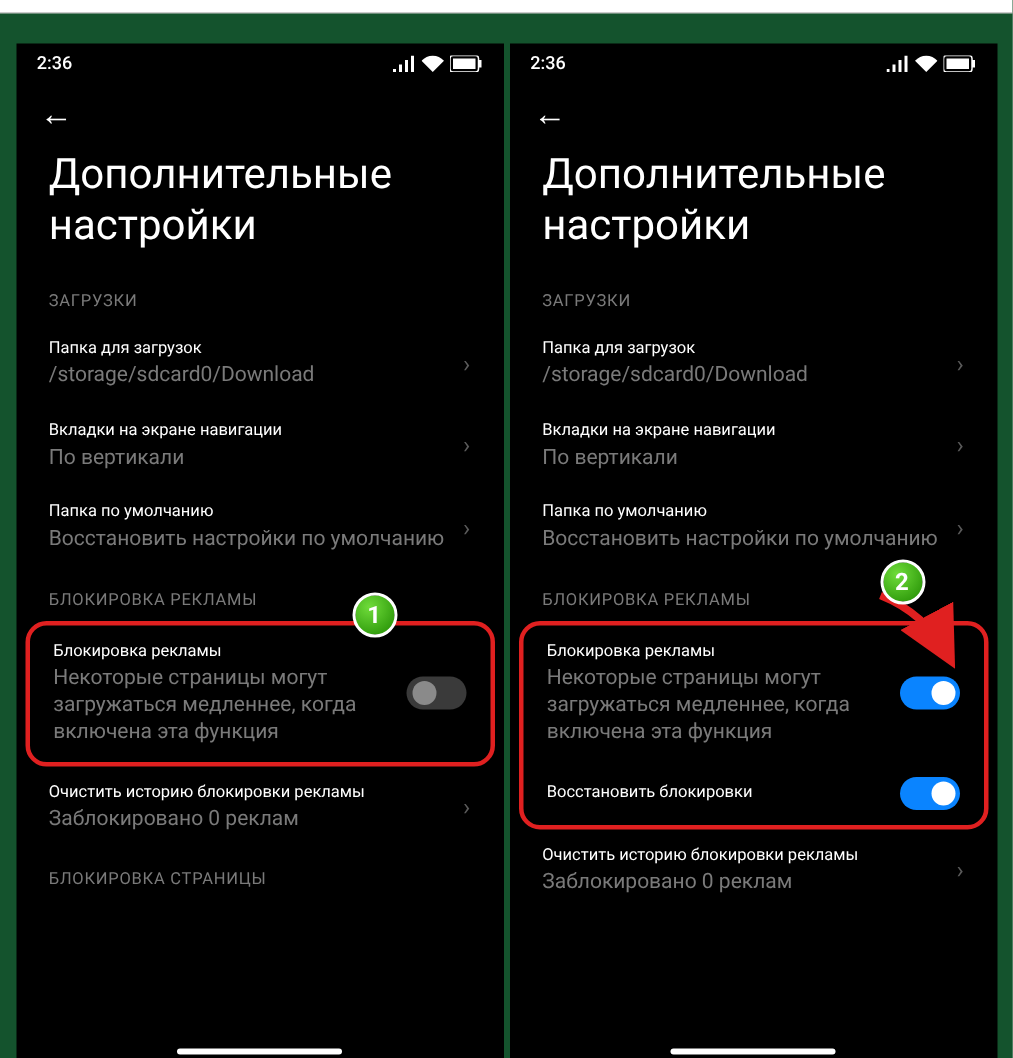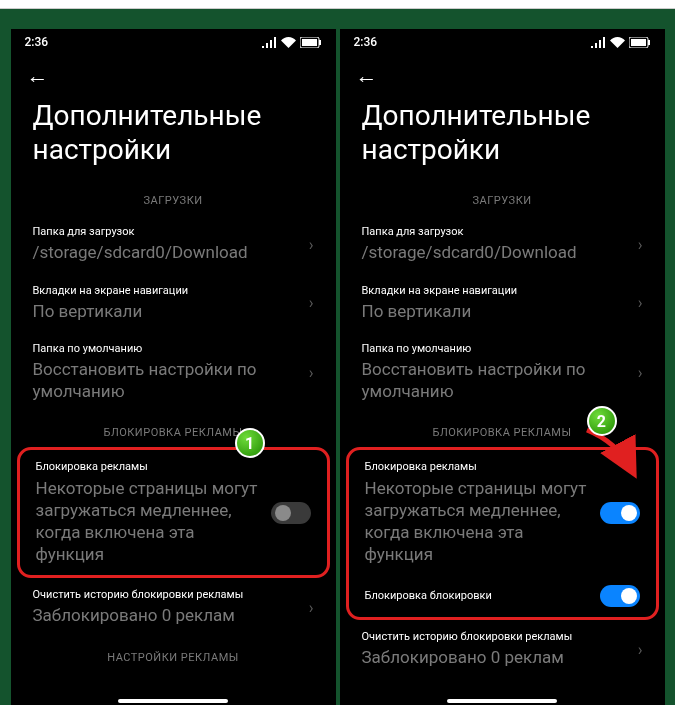--- a/index.html
+++ b/index.html
@@ -41,32 +41,31 @@
     font-size: 28px;
     font-weight: 400;
     line-height: 1.2;
     padding: 6px 22px 14px;
   }
   .section-header {
     font-size: 11px;
     color: #7a7a7a;
     letter-spacing: 0.5px;
     padding: 14px 22px 8px;
-    text-align: center;
   }
   .row {
     padding: 10px 22px;
     display: flex;
     align-items: center;
     justify-content: space-between;
     gap: 10px;
   }
   .row-text { flex: 1; min-width: 0; }
   .row-label { font-size: 11px; color: #fff; line-height: 1.3; }
-  .row-sub { font-size: 17px; color: #7a7a7a; line-height: 1.3; margin-top: 2px; }
+  .row-sub { font-size: 14px; color: #7a7a7a; line-height: 1.3; margin-top: 2px; }
   .chevron { color: #5a5a5a; font-size: 16px; flex-shrink: 0; }
   .toggle {
     width: 40px; height: 22px; border-radius: 11px;
     position: relative; flex-shrink: 0;
   }
   .toggle.off { background: #3a3a3a; }
   .toggle.on  { background: #0a84ff; }
   .toggle::after {
     content: ""; position: absolute; top: 3px; width: 16px; height: 16px;
     border-radius: 50%; background: #fff;
@@ -162,21 +161,21 @@
     </div>
 
     <div class="row">
       <div class="row-text">
         <div class="row-label">Очистить историю блокировки рекламы</div>
         <div class="row-sub">Заблокировано 0 реклам</div>
       </div>
       <span class="chevron">›</span>
     </div>
 
-    <div class="section-header">НАСТРОЙКИ РЕКЛАМЫ</div>
+    <div class="section-header">БЛОКИРОВКА СТРАНИЦЫ</div>
 
     <div class="home-bar"></div>
   </div>
 
   <div class="phone">
     <div class="status-bar">
       <span>2:36</span>
       <span class="status-icons">
         <svg width="15" height="11" viewBox="0 0 15 11">
             <path fill="#fff" d="M0 9h2v2H0zM4 6h2v5H4zM8 3h2v8H8zM12 0h2v11h-2z"></path>
@@ -238,21 +237,21 @@
     <div class="highlight-box">
       <div class="row">
         <div class="row-text">
           <div class="row-label">Блокировка рекламы</div>
           <div class="row-sub">Некоторые страницы могут загружаться медленнее, когда включена эта функция</div>
         </div>
         <div class="toggle on"></div>
       </div>
       <div class="row">
         <div class="row-text">
-          <div class="row-label">Блокировка блокировки</div>
+          <div class="row-label">Восстановить блокировки</div>
         </div>
         <div class="toggle on"></div>
       </div>
     </div>
 
     <div class="row">
       <div class="row-text">
         <div class="row-label">Очистить историю блокировки рекламы</div>
         <div class="row-sub">Заблокировано 0 реклам</div>
       </div>

